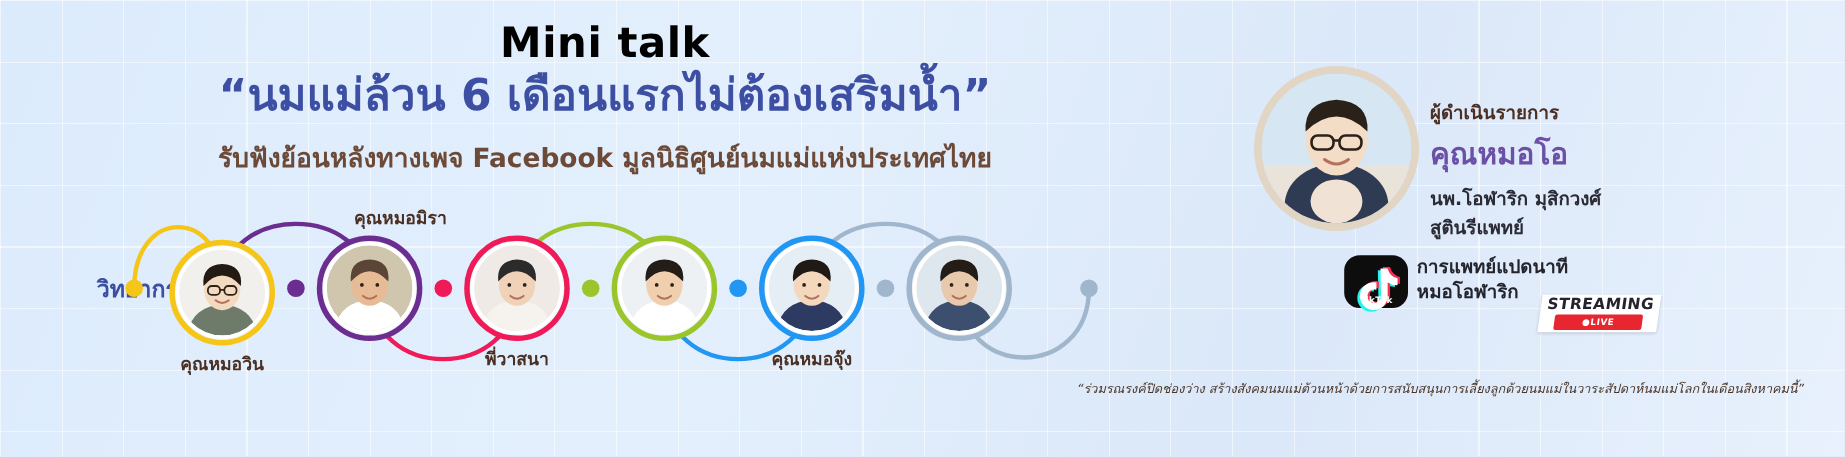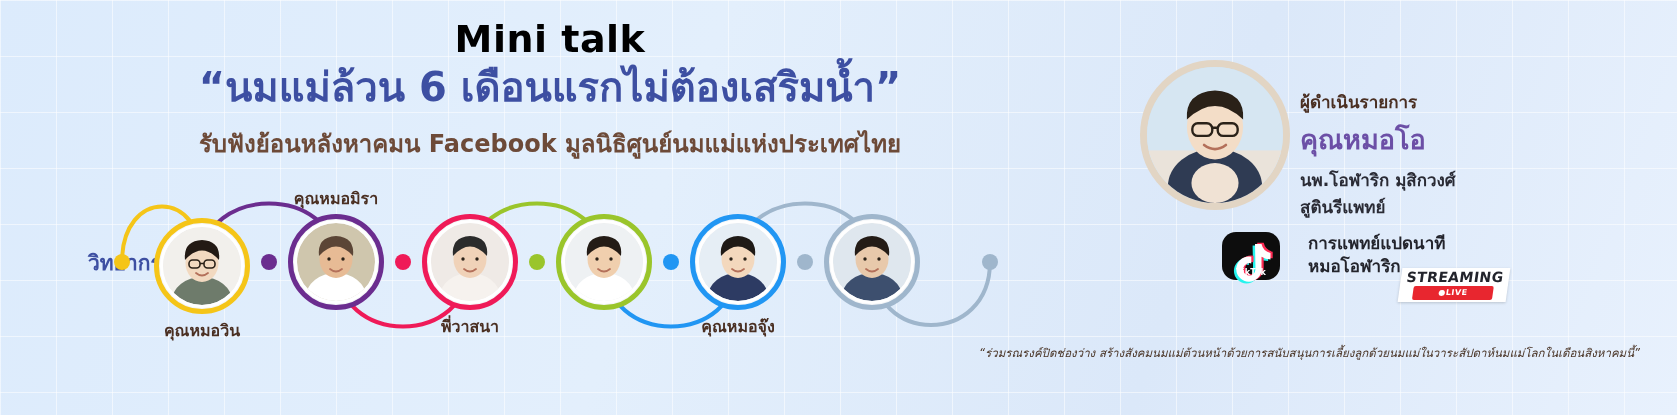--- a/index.html
+++ b/index.html
@@ -43,21 +43,21 @@
     border:3px solid rgba(255,255,255,.95);box-sizing:border-box;
   }
   .node .photo{
     position:absolute;inset:9px;border-radius:50%;overflow:hidden;
     background:#e9e6e2;
   }
   .nm{
     position:absolute;width:220px;text-align:center;left:-62px;
     font-size:16px;font-weight:bold;color:#4a2f22;white-space:nowrap;
   }
-  .nm.above{top:-28px;}
+  .nm.above{top:-28px;padding-left:28px;}
   .nm.below{top:100px;}
   svg.arcs{position:absolute;left:0;top:0;width:1080px;height:170px;overflow:visible;}
   
   .host-photo{
     position:absolute;left:1140px;top:60px;width:150px;height:150px;border-radius:50%;
     border:7px solid #e2d5c4;box-sizing:border-box;overflow:hidden;background:#cfe0ee;
   }
   .host-txt{position:absolute;left:1300px;top:88px;width:330px;text-align:left;}
   .host-txt .t1{font-size:17px;color:#4a2f22;font-weight:bold;}
   .host-txt .t2{font-size:27px;color:#6c4fa6;font-weight:bold;margin-top:3px;}
@@ -65,21 +65,21 @@
   .host-txt .t4{font-size:17px;color:#2a2b35;font-weight:bold;}
   .tt-badge{
     position:absolute;left:1222px;top:232px;width:58px;height:48px;border-radius:14px;
     background:#0d0d0d;
   }
   .tt-badge .ttlabel{
     position:absolute;bottom:3px;left:0;right:0;text-align:center;
     color:#fff;font-size:8px;font-weight:bold;letter-spacing:.2px;
   }
   .tt-text{position:absolute;left:1288px;top:232px;}
-  .tt-text div{font-size:17px;font-weight:bold;color:#23242c;line-height:1.35;padding-left:20px;}
+  .tt-text div{font-size:17px;font-weight:bold;color:#23242c;line-height:1.35;}
   .stream{
     position:absolute;left:1400px;top:268px;width:108px;height:34px;
     background:#fff;transform:skewX(-8deg);
     box-shadow:0 1px 3px rgba(0,0,0,.18);
   }
   .stream .s1{
     position:absolute;top:1px;left:0;right:0;text-align:center;
     font-size:14px;font-weight:bold;color:#23242c;letter-spacing:.4px;
   }
   .stream .s2{
@@ -93,21 +93,21 @@
   }
 </style>
 </head>
 <body>
 
 <div id="stage"></div>
 
 <div class="hdr">
   <div class="l1">Mini talk</div>
   <div class="l2">“นมแม่ล้วน 6 เดือนแรกไม่ต้องเสริมน้ำ”</div>
-  <div class="l3">รับฟังย้อนหลังหาคมน Facebook มูลนิธิศูนย์นมแม่แห่งประเทศไทย</div>
+  <div class="l3">รับฟังย้อนหลังทางเพจ Facebook มูลนิธิศูนย์นมแม่แห่งประเทศไทย</div>
 </div>
 
 <div class="tl-label">วิทยากร</div>
 
 <div id="timeline">
   <svg class="arcs" viewBox="0 0 1080 170">
       <path d="M 202 80 C 202 2, 336 2, 336 80" fill="none" stroke="#6b2d8f" stroke-width="4"></path>
       <path d="M 122 80 C 122 6, 202 6, 202 80" fill="none" stroke="#f5c518" stroke-width="4"></path>
       <circle cx="122" cy="80" r="8" fill="#f5c518"></circle>
       <circle cx="269" cy="80" r="0"></circle>

